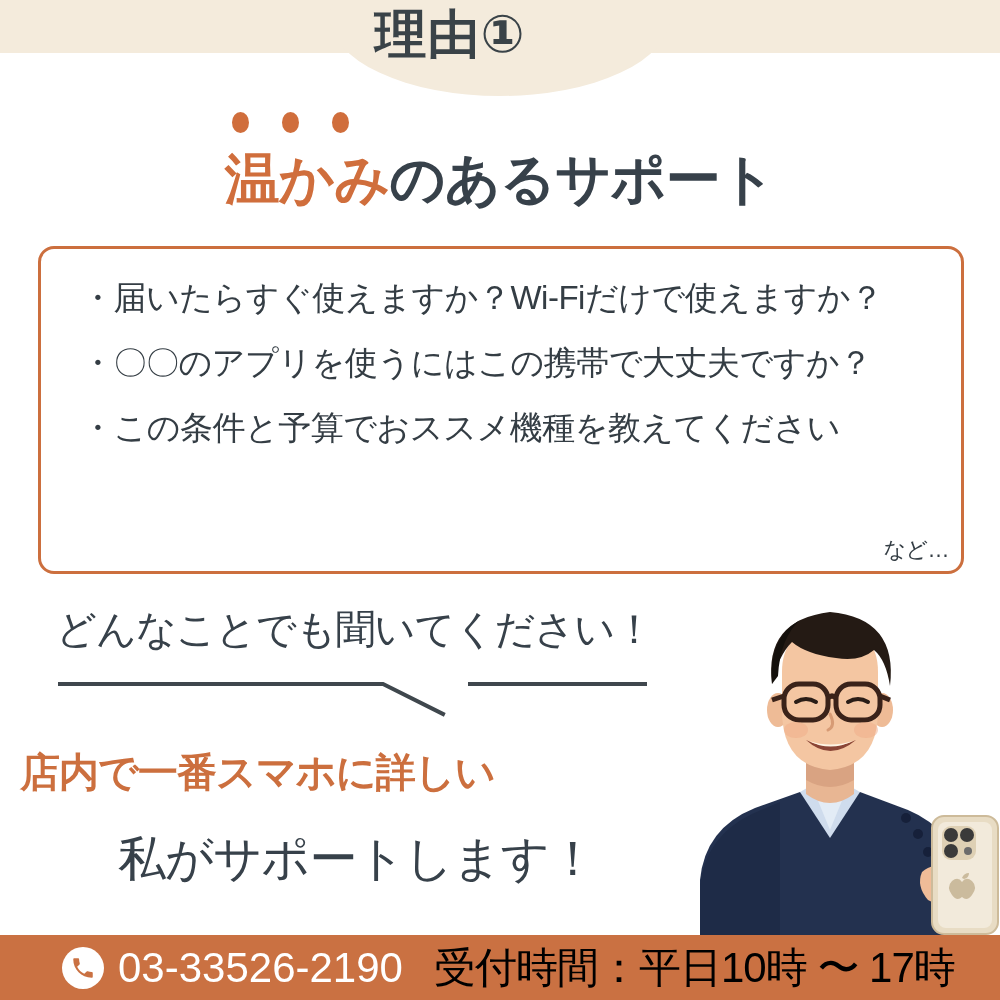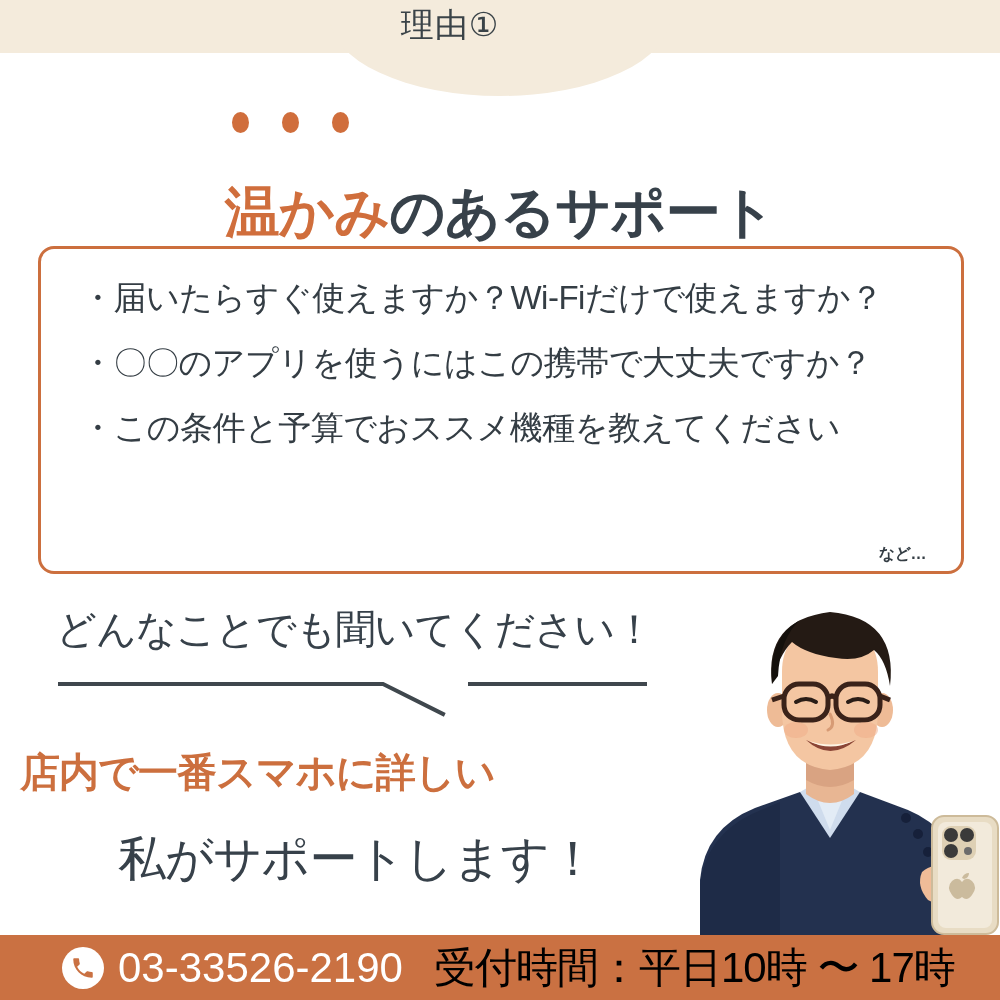--- a/index.html
+++ b/index.html
@@ -21,21 +21,21 @@
     background:#f4ebdc;
   }
   #banner-bulge{
     position:absolute; left:330px; top:-62px; width:340px; height:158px;
     background:#f4ebdc;
     border-radius:50%;
   }
   #banner-title{
     position:absolute; left:0; top:8px; width:900px;
     text-align:center;
-    font-size:33px; font-weight:normal; letter-spacing:1px;
+    font-size:52px; font-weight:bold; letter-spacing:1px;
     color:#3a4348;
     line-height:1.0;
     z-index:3;
   }
 
   
   #dots{
     position:absolute; left:232px; top:112px; width:140px; height:24px; z-index:2;
   }
   .dot{
@@ -48,21 +48,20 @@
 
   
   #headline{
     position:absolute; left:0; top:143px; width:1000px;
     text-align:center;
     font-size:55px; font-weight:bold;
     color:#37414a;
     letter-spacing:-1px;
     white-space:nowrap;
     z-index:2;
-    margin-top:33px;
   }
   #headline .accent{ color:#d06e3c; }
 
   
   #question-box{
     position:absolute; left:38px; top:246px; width:926px; height:328px;
     border:3px solid #cc6f3e;
     border-radius:16px;
     background:transparent;
     z-index:2;
@@ -73,24 +72,23 @@
   .q-item{
     font-size:33px;
     color:#343d44;
     line-height:1.0;
     margin-bottom:32px;
     white-space:nowrap;
     letter-spacing:-0.5px;
   }
   .q-item:last-child{ margin-bottom:8px; }
   #etc{
-    position:absolute; right:35px; bottom:6px;
-    font-size:16px; color:#343d44;
+    position:absolute; right:12px; bottom:6px;
+    font-size:22px; color:#343d44;
     letter-spacing:-0.5px;
-    font-weight:bold;
   }
 
   
   #ask-line{
     position:absolute; left:56px; top:602px;
     font-size:40px; color:#37414a;
     white-space:nowrap;
     letter-spacing:-1px;
     z-index:2;
   }

